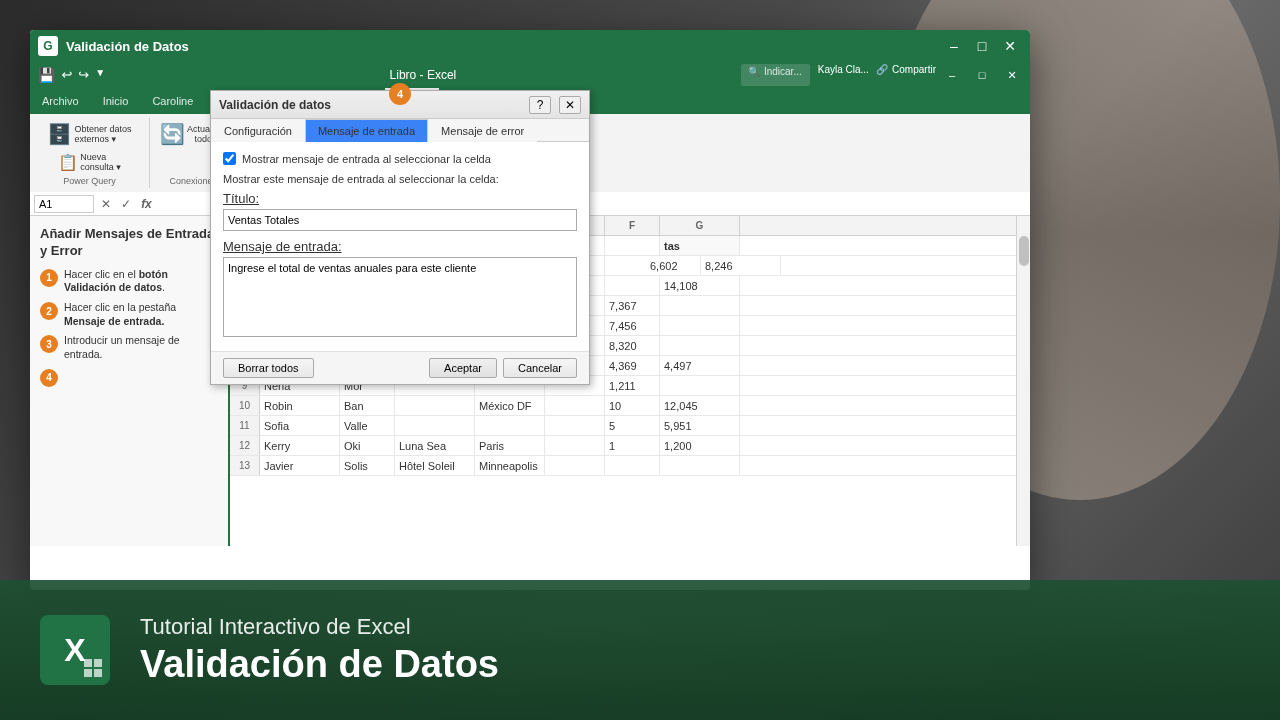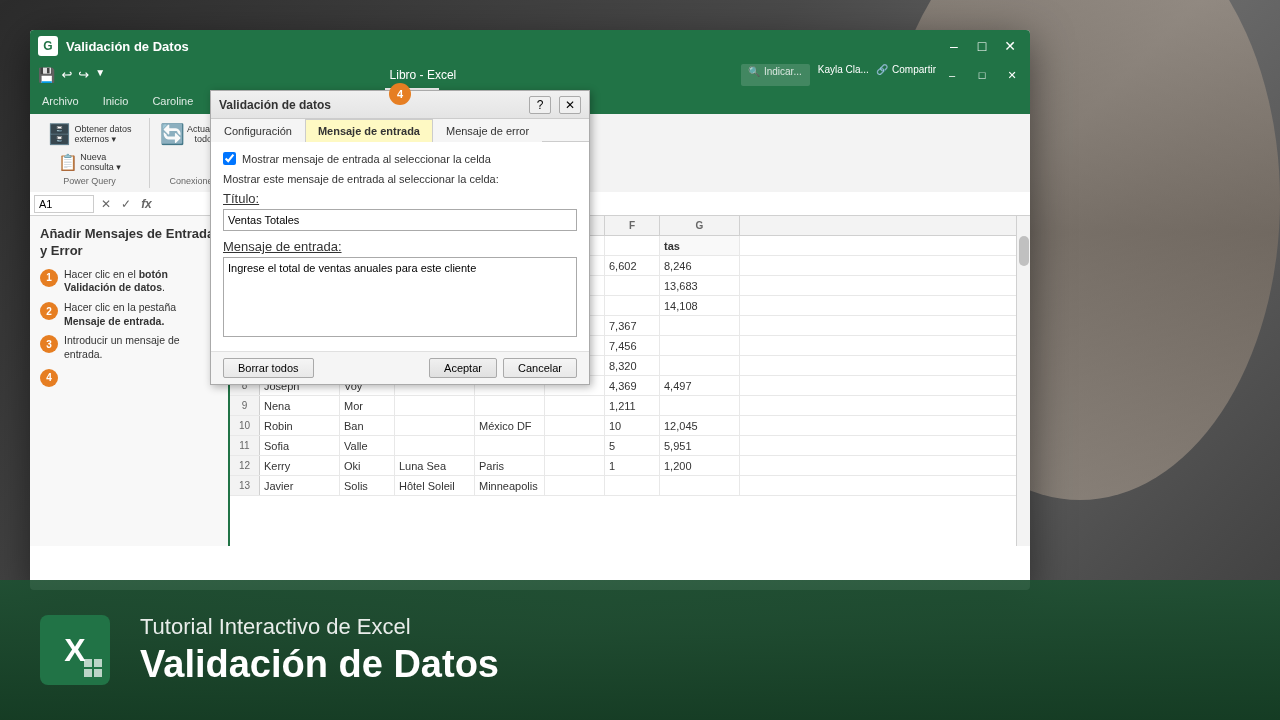--- a/index.html
+++ b/index.html
@@ -189,21 +189,21 @@
     }
 
     .dialog-tabs {
       display: flex; border-bottom: 1px solid #ccc; background: #f5f5f5;
     }
     .dialog-tab {
       padding: 5px 12px; font-size: 11px; cursor: pointer; border: 1px solid transparent;
       border-bottom: none; margin-bottom: -1px; background: #f5f5f5; color: #333;
     }
     .dialog-tab.active {
-      background: #fef9c3; border-color: #ccc; border-bottom-color: #fff; font-weight: 700;
+      background: #3b82f6; border-color: #ccc; border-bottom-color: #fff; font-weight: 400;
     }
 
     .dialog-body { padding: 10px 12px; }
     .dialog-checkbox-row {
       display: flex; align-items: center; gap: 6px; margin-bottom: 8px;
     }
     .dialog-checkbox-row input { cursor: pointer; }
     .dialog-checkbox-label { font-size: 11px; color: #333; }
     .dialog-subtext { font-size: 11px; color: #333; margin-bottom: 6px; }
     .dialog-label { font-size: 13px; color: #333; margin-bottom: 3px; text-decoration: underline; }
@@ -451,34 +451,24 @@
           <div class="cell header" style="width:80px;">tas</div>
         </div>
 
         <div class="sheet-row">
           <div class="row-num">2</div>
           <div class="cell" style="width:80px;">Joel</div>
           <div class="cell" style="width:55px;">Nels</div>
           <div class="cell" style="width:80px;"></div>
           <div class="cell" style="width:70px;"></div>
           <div class="cell" style="width:60px;"></div>
-          <div class="cell" style="width:55px;">6,602</div>
+          <div class="cell" style="width:55px;margin-left:41px;">6,602</div>
           <div class="cell" style="width:80px;">8,246</div>
         </div>
 
-        <div class="sheet-row">
-          <div class="row-num">3</div>
-          <div class="cell" style="width:80px;">Louis</div>
-          <div class="cell" style="width:55px;">Hay</div>
-          <div class="cell" style="width:80px;"></div>
-          <div class="cell" style="width:70px;"></div>
-          <div class="cell" style="width:60px;"></div>
-          <div class="cell" style="width:55px;"></div>
-          <div class="cell" style="width:80px;">13,683</div>
-        </div>
 
         <div class="sheet-row">
           <div class="row-num">4</div>
           <div class="cell" style="width:80px;">Anton</div>
           <div class="cell" style="width:55px;">Bari</div>
           <div class="cell" style="width:80px;"></div>
           <div class="cell" style="width:70px;"></div>
           <div class="cell" style="width:60px;"></div>
           <div class="cell" style="width:55px;"></div>
           <div class="cell" style="width:80px;">14,108</div>

